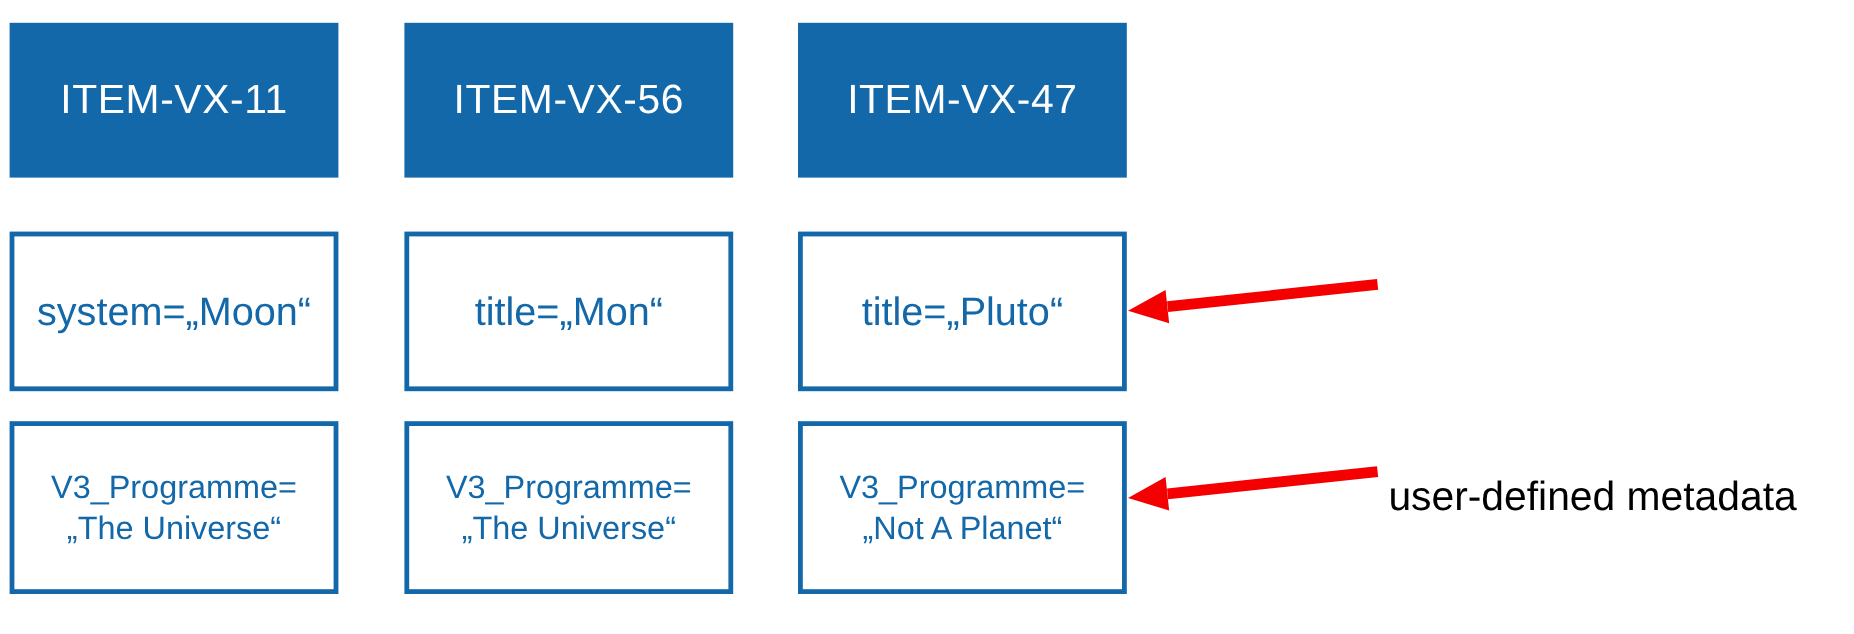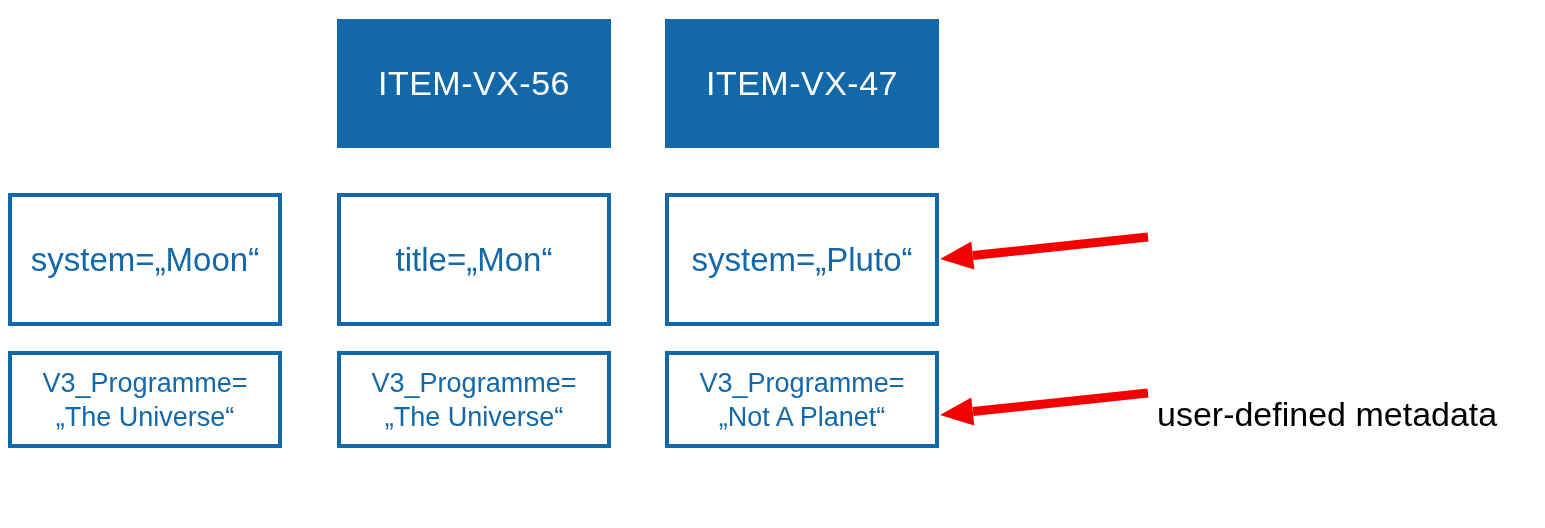--- a/index.html
+++ b/index.html
@@ -39,21 +39,21 @@
   .sys-box {
     top: 193px;
     height: 133px;
     background: var(--background);
     border: 4px solid var(--blue);
     color: var(--blue);
     font-size: 33px;
   }
   .user-box {
     top: 351px;
-    height: 97px;
+    height: 144px;
     background: var(--background);
     border: 4px solid var(--blue);
     color: var(--blue);
     font-size: 27px;
     line-height: 34px;
     flex-direction: column;
   }
   .col-0 { left: 8px; }
   .col-1 { left: 337px; }
   .col-2 { left: 665px; }
@@ -75,20 +75,23 @@
     white-space: nowrap;
   }
   .label-top { top: 218px; }
   .label-bottom { top: 394px; }
 </style>
 </head>
 <body>
 
 <div class="canvas">
 
+  <div class="box header-box col-0">
+    <span>ITEM-VX-11</span>
+  </div>
   <div class="box sys-box col-0">
     <span>system=„Moon“</span>
   </div>
   <div class="box user-box col-0">
     <span>V3_Programme=</span>
     <span>„The Universe“</span>
   </div>
 
   <div class="box header-box col-1">
     <span>ITEM-VX-56</span>
@@ -98,21 +101,21 @@
   </div>
   <div class="box user-box col-1">
     <span>V3_Programme=</span>
     <span>„The Universe“</span>
   </div>
 
   <div class="box header-box col-2">
     <span>ITEM-VX-47</span>
   </div>
   <div class="box sys-box col-2">
-    <span>system=„Pluto“</span>
+    <span>title=„Pluto“</span>
   </div>
   <div class="box user-box col-2">
     <span>V3_Programme=</span>
     <span>„Not A Planet“</span>
   </div>
 
   <svg class="arrow-svg arrow-top" viewBox="0 0 220 56" aria-hidden="true">
     <line x1="213" y1="12" x2="38" y2="30.5" stroke="var(--red)" stroke-width="9"></line>
     <polygon points="5,34 36.3,16.6 39.3,44.4" fill="var(--red)"></polygon>
   </svg>

